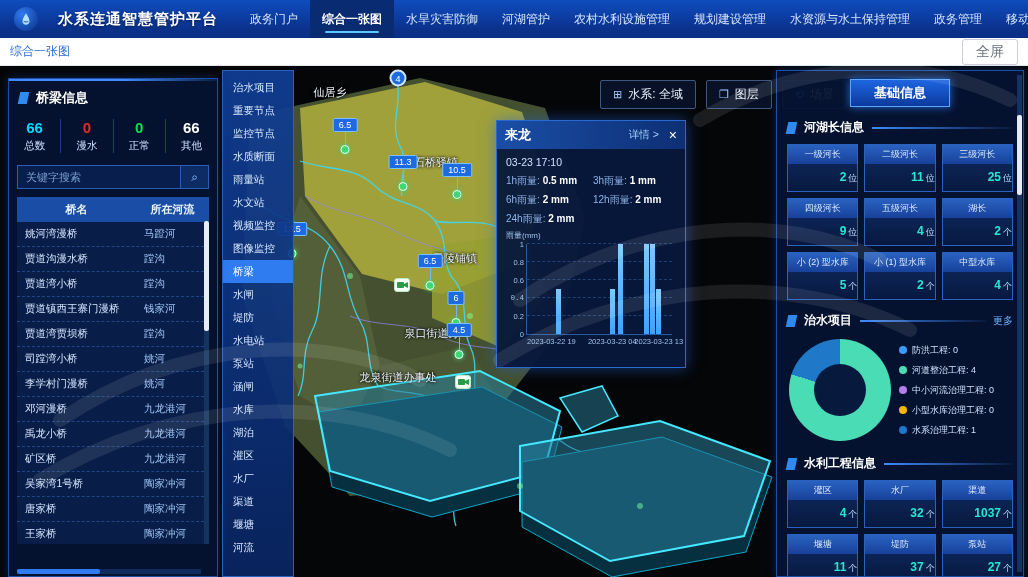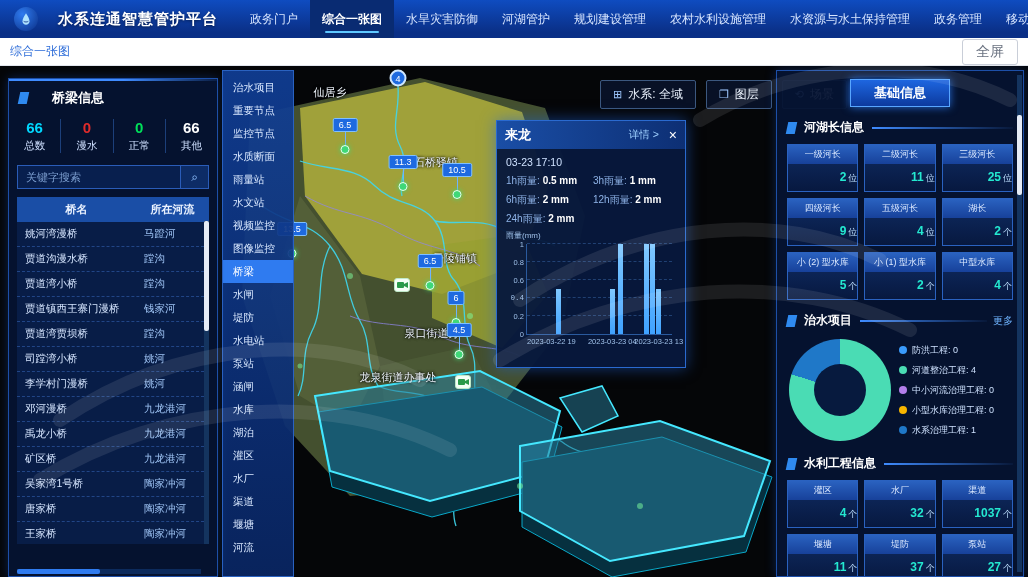--- a/index.html
+++ b/index.html
@@ -47,21 +47,21 @@
 
   .map-controls { position:absolute; top:14px; left:600px; display:flex; gap:10px; z-index:10; }
   .map-pill { background:rgba(9,19,42,.88); border:1px solid #3c587f; color:#eaf2fd; font-size:12px;
     padding:5px 12px; border-radius:2px; display:flex; align-items:center; gap:6px; cursor:pointer; white-space:nowrap; }
   .map-pill .pill-icon { color:#9fc8ff; font-size:11px; }
 
   
   .bridge-panel { position:absolute; left:8px; top:78px; width:210px; bottom:0; z-index:20;
     background:rgba(5,19,50,.94); border:1px solid #1d4fa8; box-shadow:0 0 10px rgba(20,80,200,.35); }
   .panel-topline { height:2px; background:linear-gradient(90deg,#3f8bff,#3f8bff 55%,rgba(63,139,255,.1)); }
-  .panel-header { display:flex; align-items:center; padding:8px 10px 6px;gap:16px; }
+  .panel-header { display:flex; align-items:center; padding:8px 10px 6px; }
   .hdr-square { width:9px; height:12px; background:#2f8af0; transform:skewX(-12deg); margin-right:8px; }
   .panel-title { color:#fff; font-weight:bold; font-size:13px; }
   .stats-row { display:flex; padding:6px 0 10px; }
   .stat { flex:1; text-align:center; border-left:1px solid #1c3f7a; }
   .stat:first-child { border-left:none; }
   .stat-value { font-size:15px; font-weight:bold; }
   .stat-label { font-size:10.5px; color:#cfe0ff; margin-top:3px; }
   .search-row { display:flex; margin:2px 8px 8px; }
   .search-input { flex:1; background:#081f4e; border:1px solid #2a5cb8; color:#dce8ff; font-size:11px;
     padding:5px 8px; outline:none; }
@@ -158,22 +158,22 @@
           <path d="M8 16 C10 17.5 14 17.5 16 16" stroke="#0a2f86" stroke-width="1.4" fill="none"></path>
         </svg>
     </div>
   </div>
   <div class="nav-title">水系连通智慧管护平台</div>
   <div class="nav-items" id="nav-items">
       <div class="nav-item">政务门户</div>
       <div class="nav-item active">综合一张图</div>
       <div class="nav-item">水旱灾害防御</div>
       <div class="nav-item">河湖管护</div>
+      <div class="nav-item">农村水利设施管理</div>
       <div class="nav-item">规划建设管理</div>
-      <div class="nav-item">农村水利设施管理</div>
       <div class="nav-item">水资源与水土保持管理</div>
       <div class="nav-item">政务管理</div>
       <div class="nav-item">移动工作管理</div>
     </div>
 
 </div>
 
 <div class="breadcrumb-bar">
   <span class="breadcrumb">综合一张图</span>
   <button class="fullscreen-btn">全屏</button>

